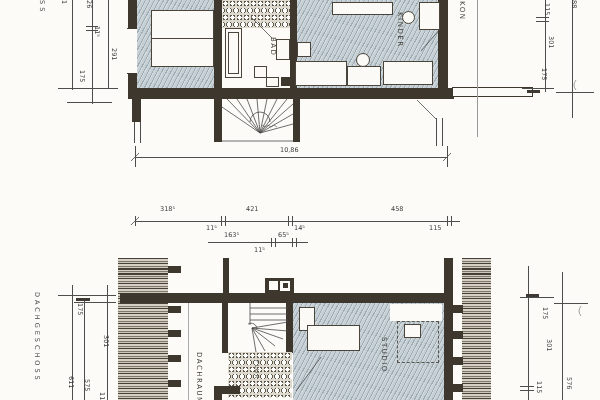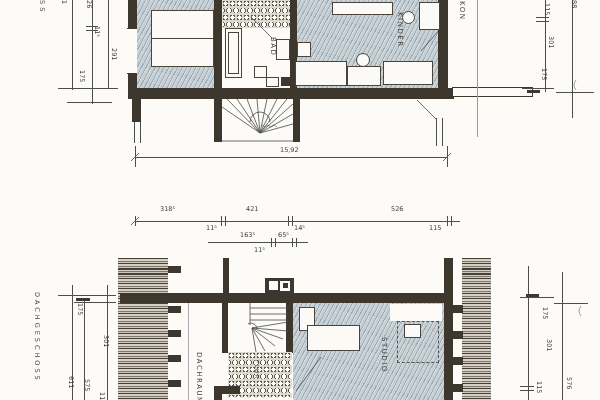--- a/index.html
+++ b/index.html
@@ -69,21 +69,21 @@
   <div class="wall" style="left:293px;top:99px;width:7px;height:43px"></div>
   <div class="vl" style="left:134px;top:122px;height:21px"></div>
   <div class="vl" style="left:140px;top:122px;height:21px"></div>
   <div class="vl" style="left:436px;top:118px;height:28px"></div>
   <div class="vl" style="left:442px;top:118px;height:28px"></div>
   <div class="vl" style="left:477px;top:0;height:137px;background:#999"></div>
 
   <div class="hl" style="left:135px;top:157px;width:312px"></div>
   <div class="vl" style="left:135px;top:146px;height:21px"></div>
   <div class="vl" style="left:447px;top:146px;height:21px"></div>
-  <span class="lbl" style="left:280px;top:146px">15,92</span>
+  <span class="lbl" style="left:280px;top:146px">10,86</span>
 
   <div class="vl" style="left:72px;top:0;height:90px"></div>
   <div class="vl" style="left:92px;top:0;height:104px"></div>
   <div class="vl" style="left:108px;top:0;height:88px"></div>
   <div class="hl" style="left:58px;top:88px;width:60px"></div>
   <div class="hl" style="left:67px;top:102px;width:45px"></div>
   <div class="hl" style="left:86px;top:26px;width:12px"></div>
   <div class="hl" style="left:86px;top:30px;width:12px"></div>
   <span class="lbl v" style="left:68px;top:0">1</span>
   <span class="lbl v" style="left:93px;top:0">26</span>
@@ -108,29 +108,29 @@
   <div class="vl" style="left:221px;top:216px;height:10px"></div>
   <div class="vl" style="left:225px;top:216px;height:10px"></div>
   <div class="vl" style="left:288px;top:216px;height:10px"></div>
   <div class="vl" style="left:292px;top:216px;height:10px"></div>
   <div class="vl" style="left:447px;top:216px;height:10px"></div>
   <div class="vl" style="left:451px;top:216px;height:10px"></div>
   <span class="lbl" style="left:160px;top:205px">318⁵</span>
   <span class="lbl" style="left:206px;top:224px">11⁵</span>
   <span class="lbl" style="left:246px;top:205px">421</span>
   <span class="lbl" style="left:294px;top:224px">14⁵</span>
-  <span class="lbl" style="left:391px;top:205px">526</span>
+  <span class="lbl" style="left:391px;top:205px">458</span>
   <span class="lbl" style="left:429px;top:224px">115</span>
 
   <div class="hl" style="left:208px;top:242px;width:100px"></div>
   <div class="vl" style="left:271px;top:238px;height:9px"></div>
   <div class="vl" style="left:275px;top:238px;height:9px"></div>
   <div class="vl" style="left:292px;top:238px;height:9px"></div>
   <div class="vl" style="left:296px;top:238px;height:9px"></div>
-  <span class="lbl" style="left:240px;top:231px">163⁵</span>
+  <span class="lbl" style="left:224px;top:231px">163⁵</span>
   <span class="lbl" style="left:254px;top:246px">11⁵</span>
   <span class="lbl" style="left:278px;top:231px">65⁵</span>
 
   <div class="roof" style="left:118px;top:258px;width:50px;height:142px"></div>
   <div class="wall" style="left:168px;top:266px;width:13px;height:7px"></div>
   <div class="wall" style="left:168px;top:306px;width:13px;height:7px"></div>
   <div class="wall" style="left:168px;top:330px;width:13px;height:7px"></div>
   <div class="wall" style="left:168px;top:355px;width:13px;height:7px"></div>
   <div class="wall" style="left:168px;top:380px;width:13px;height:7px"></div>
 

